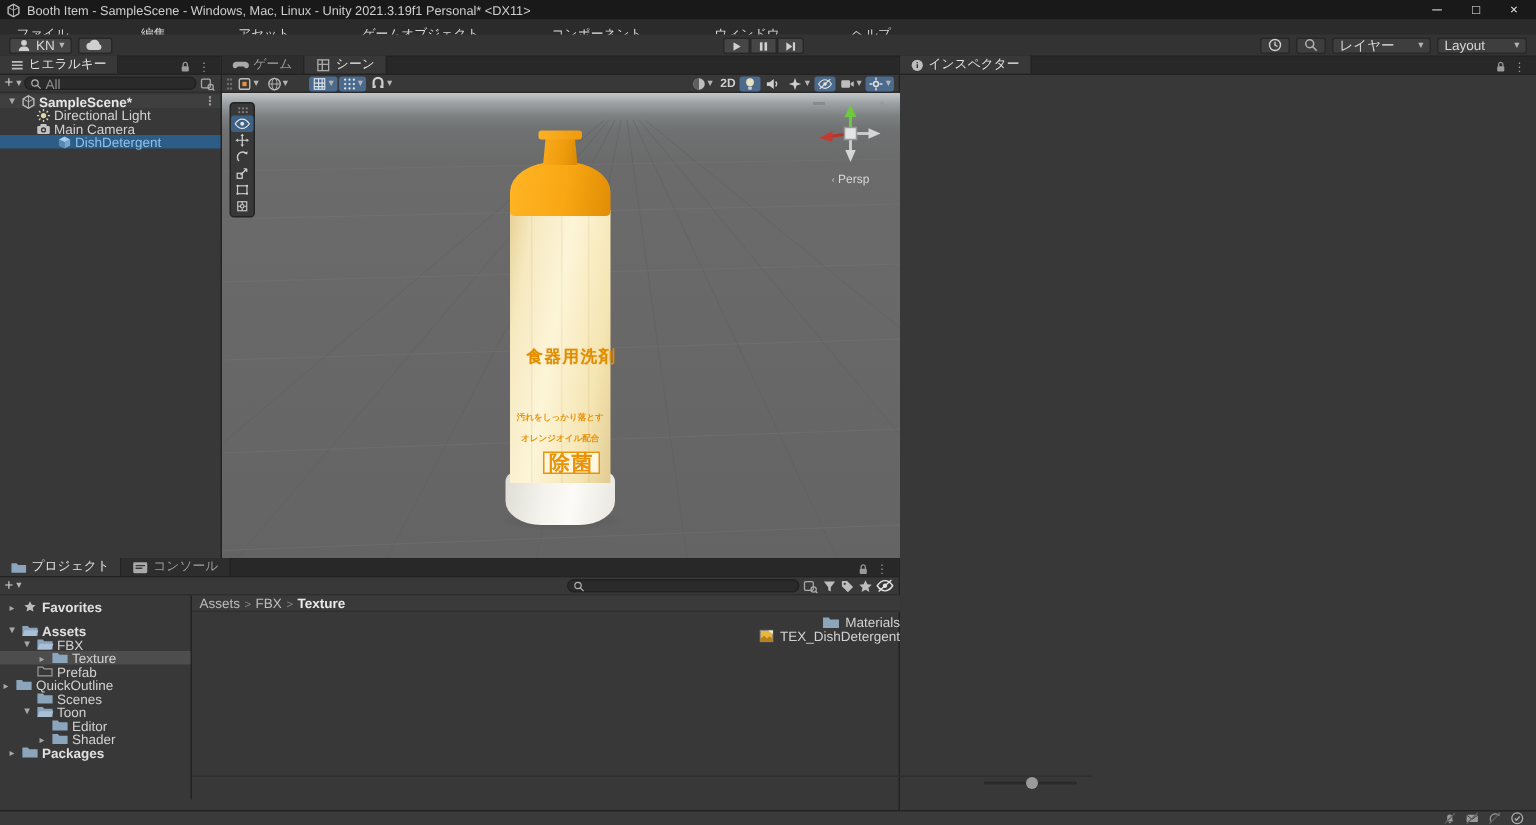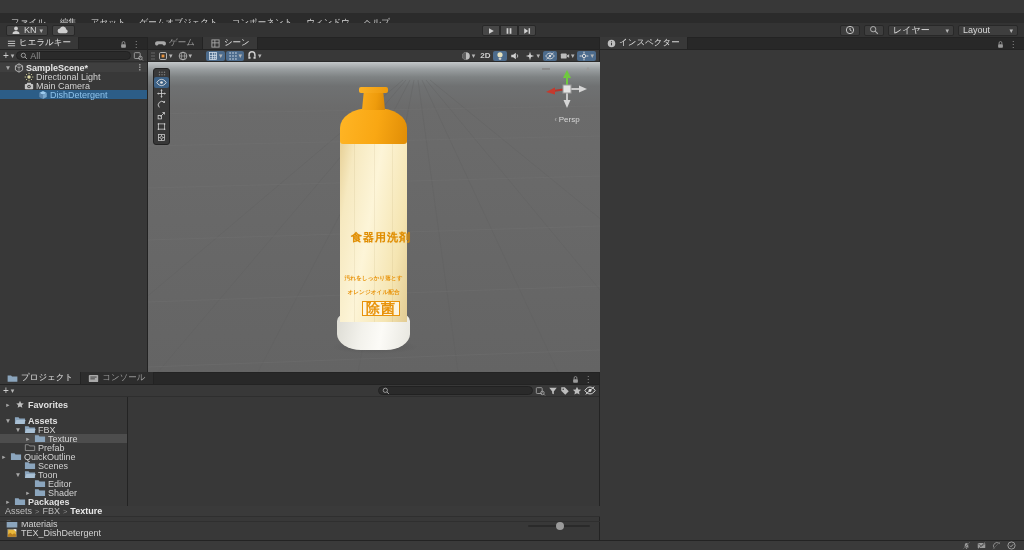--- a/index.html
+++ b/index.html
@@ -10,21 +10,21 @@
   .ic{display:inline-block;width:10px;height:10px;flex:0 0 auto;}
   .ic svg{width:100%;height:100%;display:block;}
 
   
   .titlebar{left:0;top:0;width:1024px;height:13px;background:#191919;display:flex;align-items:center;padding:0 4px;color:#cfcfcf;}
   .titlebar .ttl{margin-left:4px;font-size:8.5px;white-space:nowrap;}
   .win-controls{margin-left:auto;display:flex;gap:20px;padding-right:8px;font-size:9px;color:#e0e0e0;}
   .win-controls span{cursor:default;line-height:13px;}
 
   
-  .menubar{left:0;top:13px;width:1024px;height:18px;background:#2b2b2b;display:flex;align-items:center;padding-left:4px;border-bottom:1px solid #1e1e1e;}
+  .menubar{left:0;top:13px;width:1024px;height:18px;background:#2b2b2b;display:flex;align-items:center;padding-left:4px;border-bottom:1px solid #1e1e1e;gap:34px;}
   .menu-item{padding:0 7px;font-size:8.5px;color:#dcdcdc;line-height:10px;}
 
   
   .toolbar{left:0;top:23px;width:1024px;height:15px;background:#333333;border-bottom:1px solid #232323;display:flex;align-items:center;padding:0 6px;}
   .tbtn{height:11px;background:#464646;border:1px solid #282828;border-radius:2px;display:flex;align-items:center;padding:0 4px;gap:3px;color:#d8d8d8;}
   .tbtn.flat{background:#3e3e3e;}
   .tb-center{position:absolute;left:482px;top:2px;display:flex;}
   .tb-center .tbtn{border-radius:0;width:18px;justify-content:center;}
   .tb-center .tbtn:first-child{border-radius:2px 0 0 2px;}
   .tb-center .tbtn:last-child{border-radius:0 2px 2px 0;}
@@ -91,46 +91,60 @@
   .b-line1{top:212px;}
   .b-line2{top:226px;}
   .b-badge{position:absolute;left:214px;top:239px;padding:0 3px;border:1.5px solid #e8930a;background:#fdf6e0;
     color:#e8930a;font-weight:bold;font-size:14px;line-height:13px;letter-spacing:1px;}
 
   
   .inspector{left:600px;top:38px;width:424px;height:502px;background:#383838;}
 
   
   .project{left:0;top:372px;width:600px;height:168px;background:#383838;border-top:1px solid #232323;border-right:1px solid #232323;}
-  .proj-body{position:absolute;left:0;top:24px;width:600px;height:136px;display:flex;flex-direction:column;}
+  .proj-body{position:absolute;left:0;top:24px;width:600px;height:136px;display:flex;}
   .ptree{width:128px;border-right:1px solid #232323;padding-top:3px;}
   .prow{height:9px;display:flex;align-items:center;gap:2px;}
   .prow.bold{font-weight:bold;color:#e0e0e0;}
   .prow.selected{background:#4d4d4d;}
   .pcontent{flex:1;position:relative;}
   .breadcrumb{height:11px;background:#3a3a3a;border-bottom:1px solid #2f2f2f;display:flex;align-items:center;padding:0 5px;gap:3px;color:#bdbdbd;}
   .breadcrumb .last{color:#eaeaea;font-weight:bold;}
   .crumb-sep{color:#8a8a8a;font-size:7.5px;}
-  .citem{height:9px;display:flex;align-items:center;gap:3px;padding-left:6px;}
+  .citem{height:9px;display:flex;align-items:center;gap:3px;padding-left:6px;justify-content:flex-end;}
   .proj-foot{position:absolute;left:0;bottom:8px;width:600px;height:8px;border-top:1px solid #2f2f2f;}
   .zoomslider{position:absolute;right:10px;top:3px;width:62px;height:2px;background:#2a2a2a;border-radius:1px;}
   .zoomthumb{position:absolute;left:28px;top:-3px;width:8px;height:8px;border-radius:50%;background:#9a9a9a;}
 
   
   .statusbar{left:0;top:540px;width:1024px;height:10px;background:#3a3a3a;border-top:1px solid #232323;display:flex;align-items:center;}
   .status-icons{margin-left:auto;display:flex;gap:6px;padding-right:8px;align-items:center;}
 
   .mini{font-size:7px;color:#b5b5b5;}
   .plus{font-size:10px;color:#cfcfcf;line-height:10px;}
 </style>
 </head>
 <body>
 
 <div class="window">
 
+  <div class="titlebar abs">
+    <span class="ic">
+        <svg viewBox="0 0 12 12">
+          <path d="M6 1l4.3 2.5v5L6 11 1.7 8.5v-5z" fill="none" stroke="#bdbdbd" stroke-width="1.1"></path>
+          <path d="M6 1v4.8m0 0l4.3-2.3M6 5.8L1.7 3.5M6 5.8V11" stroke="#bdbdbd" stroke-width=".7" fill="none"></path>
+        </svg>
+      </span>
+    <span class="ttl">Booth Item - SampleScene - Windows, Mac, Linux - Unity 2021.3.19f1 Personal* &lt;DX11&gt;</span>
+    <div class="win-controls">
+      <span>─</span>
+      <span>□</span>
+      <span>×</span>
+    </div>
+  </div>
 
   <div class="menubar abs" id="menubar">
       <span class="menu-item">ファイル</span>
       <span class="menu-item">編集</span>
       <span class="menu-item">アセット</span>
       <span class="menu-item">ゲームオブジェクト</span>
       <span class="menu-item">コンポーネント</span>
       <span class="menu-item">ウィンドウ</span>
       <span class="menu-item">ヘルプ</span>
     </div>

